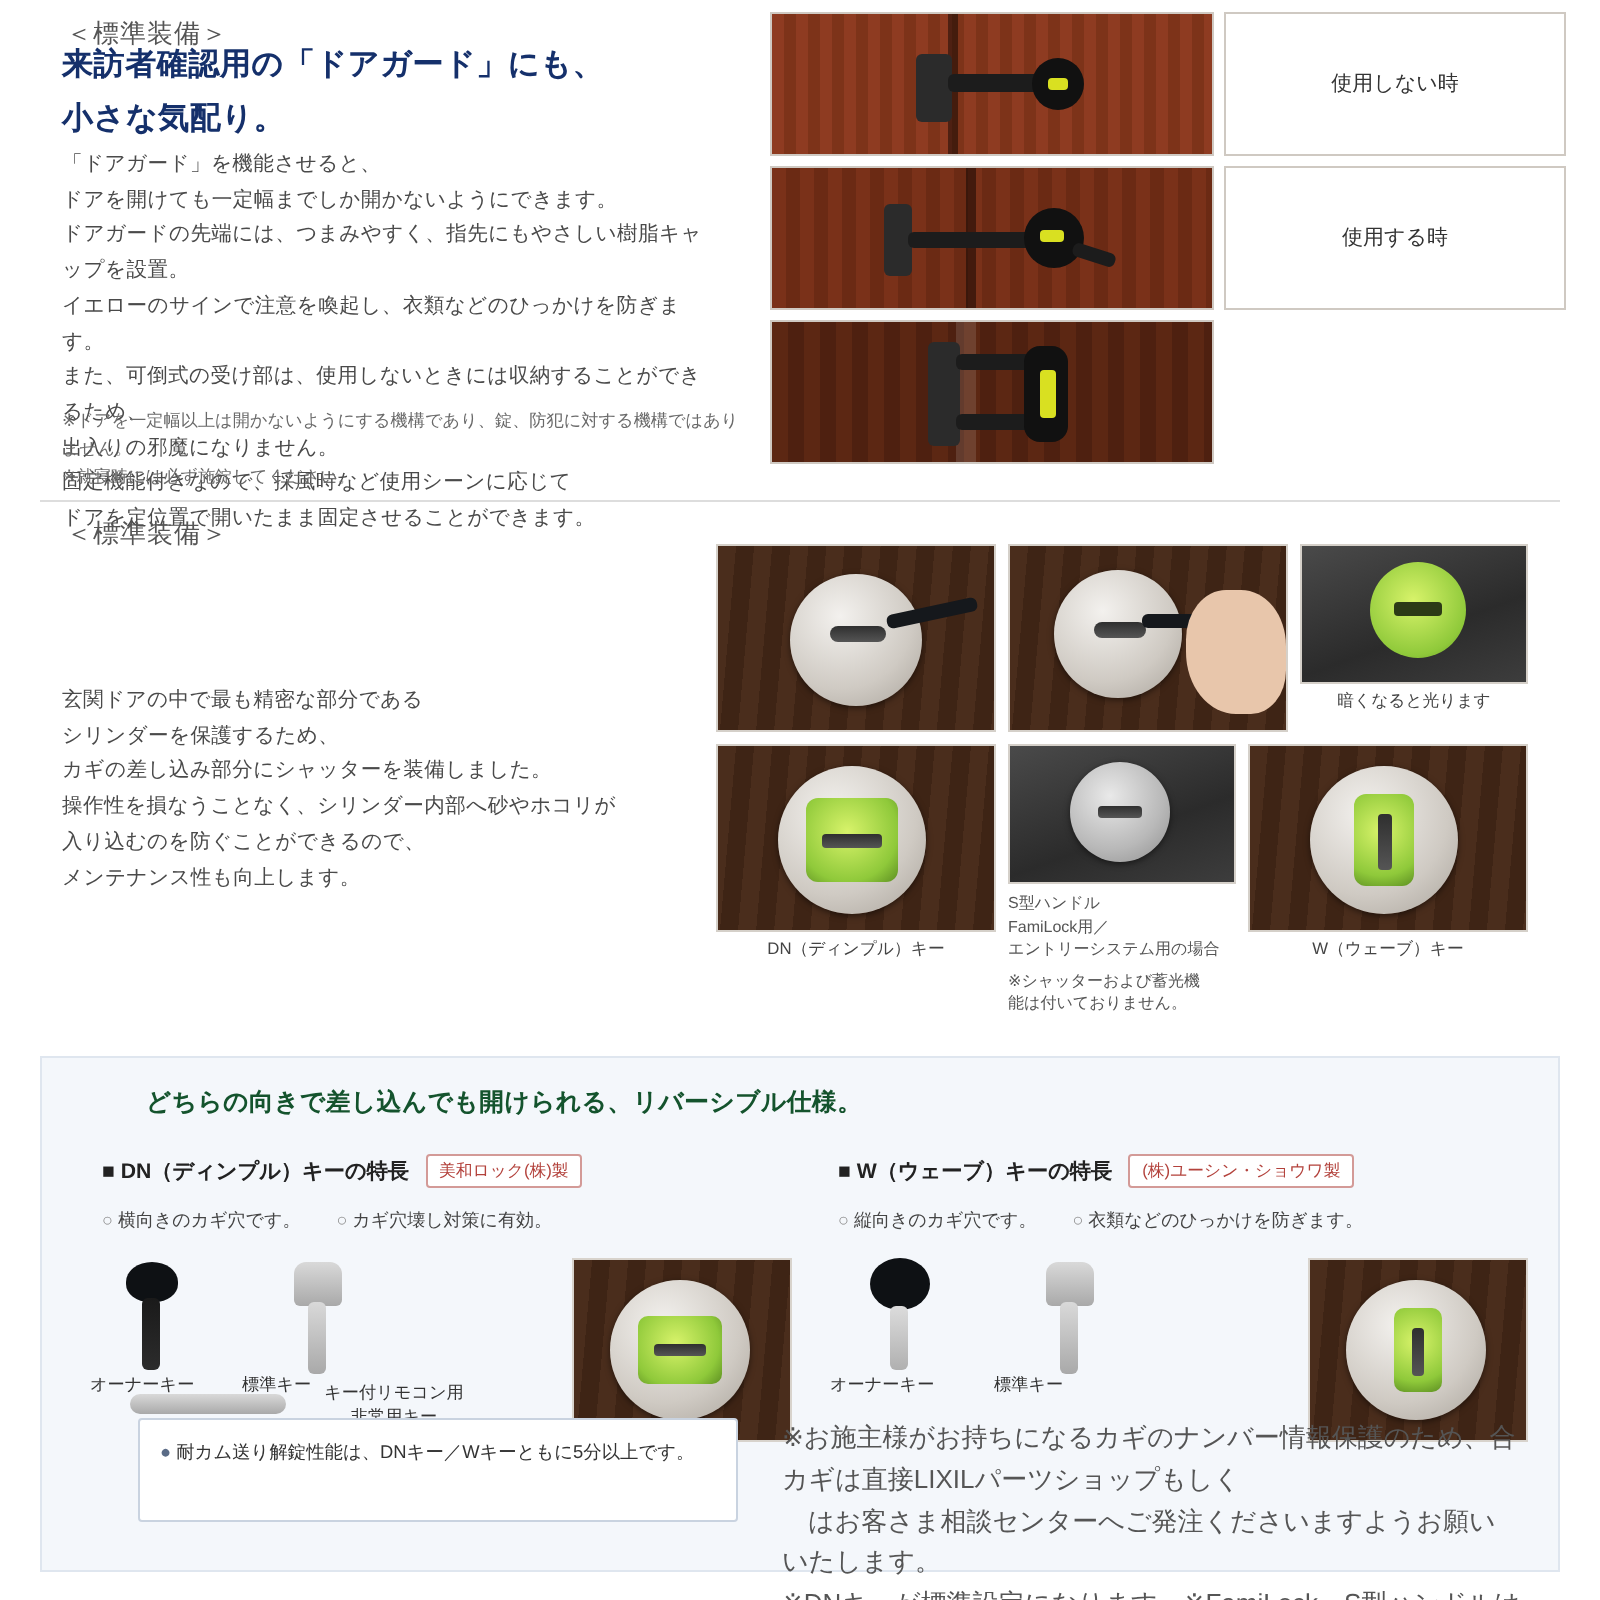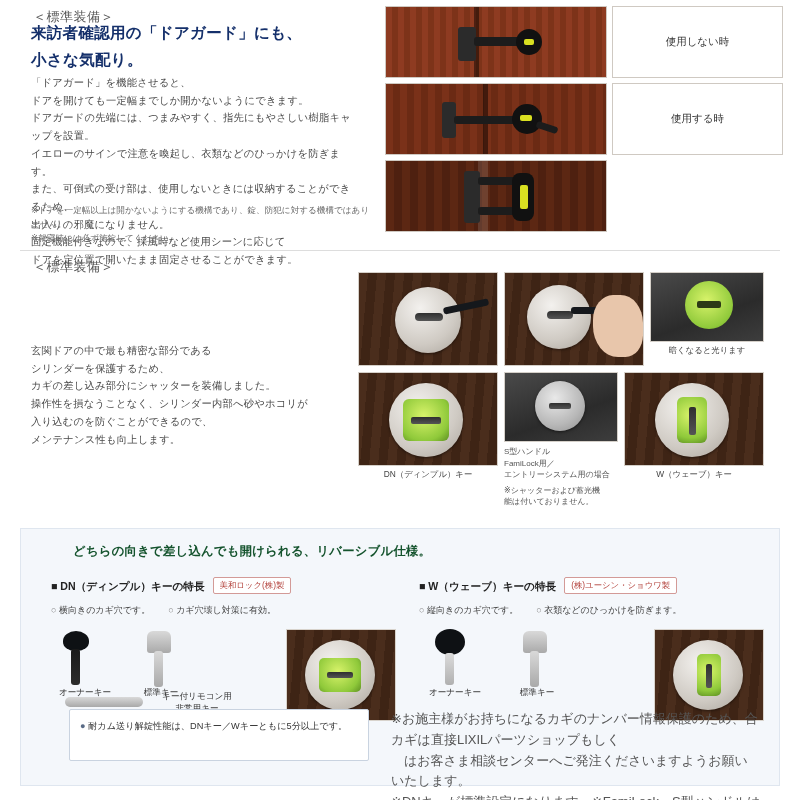--- a/index.html
+++ b/index.html
@@ -97,30 +97,30 @@
   .sec3{
     position:absolute;left:20px;top:528px;width:760px;height:258px;
     background:#f4f7fb;border:1px solid #dfe6ef;box-sizing:border-box;
   }
   .sec3 .title{
     position:absolute;left:52px;top:14px;font-size:12.3px;color:#14532d;font-weight:bold;letter-spacing:.3px;
   }
   .col{position:absolute;top:48px;}
   .colL{left:30px;width:345px;}
   .colR{left:398px;width:345px;}
-  .sub-h{font-size:10.6px;color:#222;font-weight:bold;display:flex;align-items:flex-end;gap:8px;}
+  .sub-h{font-size:10.6px;color:#222;font-weight:bold;display:flex;align-items:center;gap:8px;}
   .brand{
     font-size:8.4px;color:#b3423c;border:1px solid #d39a97;background:#fff;
     padding:2px 6px;border-radius:2px;font-weight:normal;white-space:nowrap;
   }
   .bullets{margin-top:10px;display:flex;gap:18px;font-size:9px;color:#444;}
   .bullets span:before{content:"○ ";color:#888;}
   .keys{position:relative;height:96px;margin-top:8px;}
   .keyimg{position:absolute;}
-  .key-label{position:absolute;font-size:8.6px;color:#333;text-align:center;}
+  .key-label{position:absolute;font-size:8.6px;color:#333;}
   .lockphoto{
     position:absolute;right:0;top:4px;width:108px;height:90px;overflow:hidden;border:1px solid #d8d3cc;
   }
   .infobox{
     position:absolute;left:48px;top:180px;width:300px;height:52px;
     border:1px solid #c9d3e0;background:#fff;border-radius:2px;
     font-size:9.2px;color:#333;padding:8px 10px;box-sizing:border-box;line-height:1.85;
   }
   .infobox div:before{content:"● ";color:#5a6b86;}
   .rightnote{

